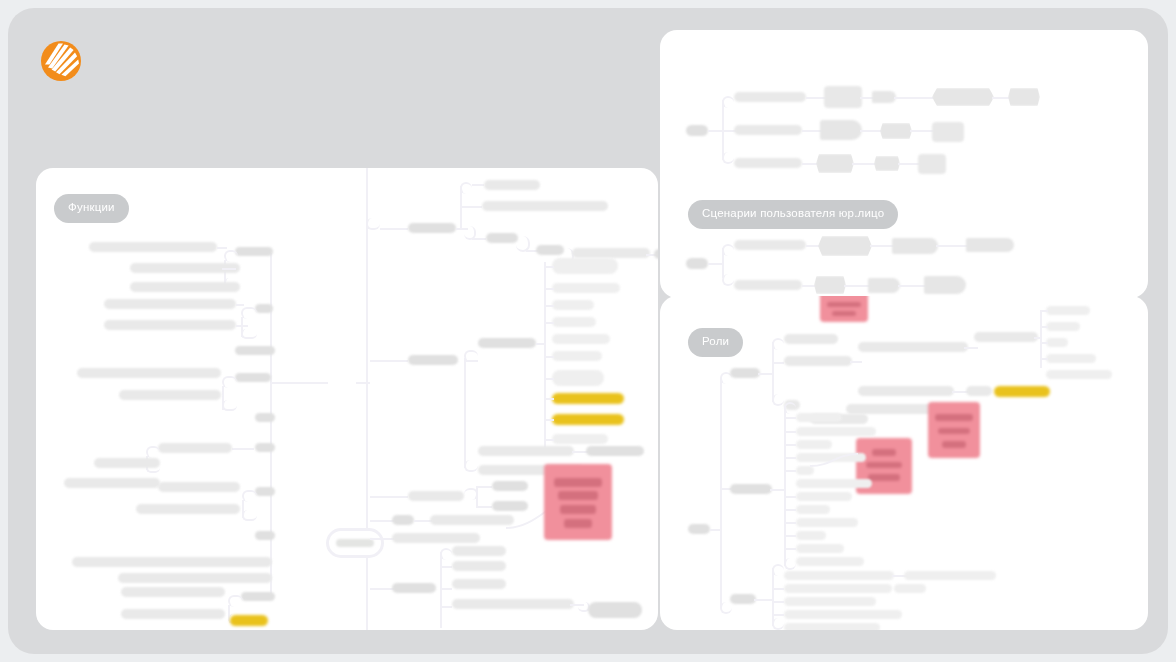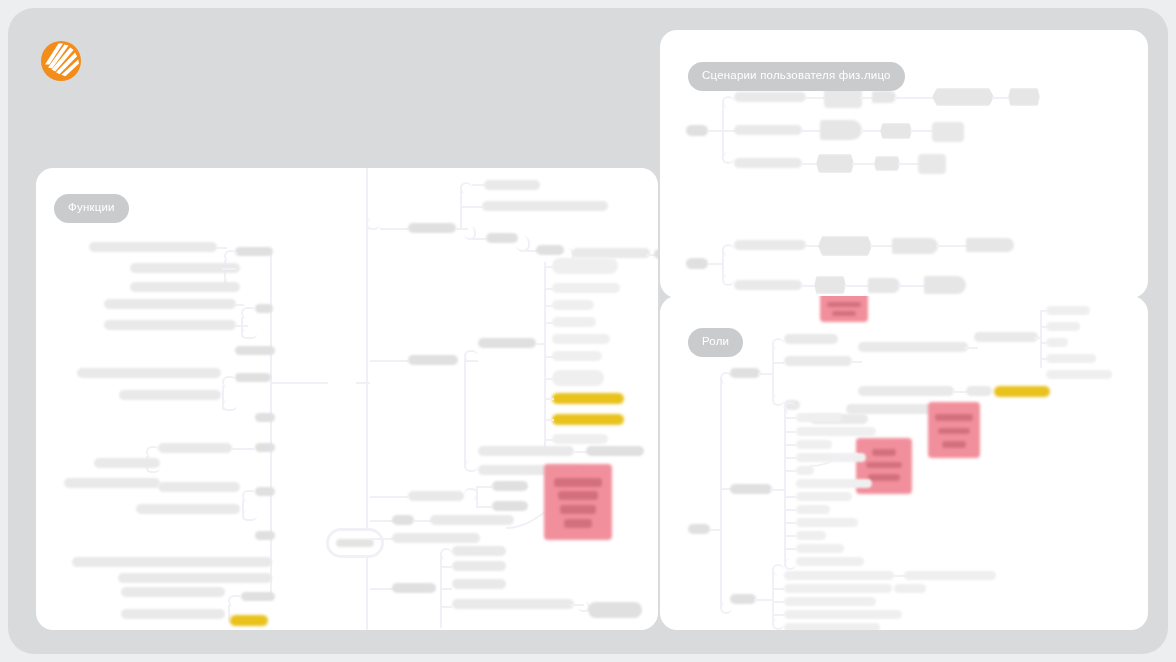--- a/index.html
+++ b/index.html
@@ -327,21 +327,20 @@
     <div class="node" style="left:416px;top:411px;width:54px;height:10px;"></div>
     <div class="ln h" style="left:404px;top:438px;width:12px;"></div>
     <div class="node" style="left:416px;top:431px;width:122px;height:10px;"></div>
     <div class="ln h" style="left:534px;top:436px;width:14px;"></div>
     <div class="elb br" style="left:542px;top:434px;width:12px;height:10px;"></div>
     <div class="node dark" style="left:552px;top:434px;width:54px;height:16px;"></div>
   </div>
 
   <div class="panel" id="panel-scenarios">
 
-    <div class="title-pill" style="left:28px;top:32px;">Сценарии пользователя физ.лицо</div>
 
     <div class="node dark" style="left:26px;top:95px;width:22px;height:11px;"></div>
     <div class="ln h" style="left:48px;top:100px;width:14px;"></div>
     <div class="ln v" style="left:62px;top:70px;height:60px;"></div>
     <div class="elb tl" style="left:62px;top:66px;width:12px;height:12px;"></div>
     <div class="elb bl" style="left:62px;top:122px;width:12px;height:12px;"></div>
     <div class="ln h" style="left:62px;top:100px;width:14px;"></div>
 
     <div class="node" style="left:74px;top:62px;width:72px;height:10px;"></div>
     <div class="ln h" style="left:146px;top:67px;width:20px;"></div>
@@ -362,20 +361,21 @@
     <div class="node box" style="left:272px;top:92px;width:32px;height:20px;"></div>
 
     <div class="node" style="left:74px;top:128px;width:68px;height:10px;"></div>
     <div class="ln h" style="left:142px;top:133px;width:18px;"></div>
     <div class="node hex" style="left:156px;top:124px;width:38px;height:19px;"></div>
     <div class="ln h" style="left:192px;top:133px;width:26px;"></div>
     <div class="node hex" style="left:214px;top:126px;width:26px;height:15px;"></div>
     <div class="ln h" style="left:238px;top:133px;width:24px;"></div>
     <div class="node box" style="left:258px;top:124px;width:28px;height:20px;"></div>
 
+    <div class="title-pill" style="left:28px;top:170px;">Сценарии пользователя юр.лицо</div>
 
     <div class="node dark" style="left:26px;top:228px;width:22px;height:11px;"></div>
     <div class="ln h" style="left:48px;top:233px;width:14px;"></div>
     <div class="ln v" style="left:62px;top:218px;height:30px;"></div>
     <div class="elb tl" style="left:62px;top:214px;width:12px;height:12px;"></div>
     <div class="elb bl" style="left:62px;top:244px;width:12px;height:12px;"></div>
 
     <div class="node" style="left:74px;top:210px;width:72px;height:10px;"></div>
     <div class="ln h" style="left:146px;top:215px;width:16px;"></div>
     <div class="node hex" style="left:158px;top:206px;width:54px;height:20px;"></div>

